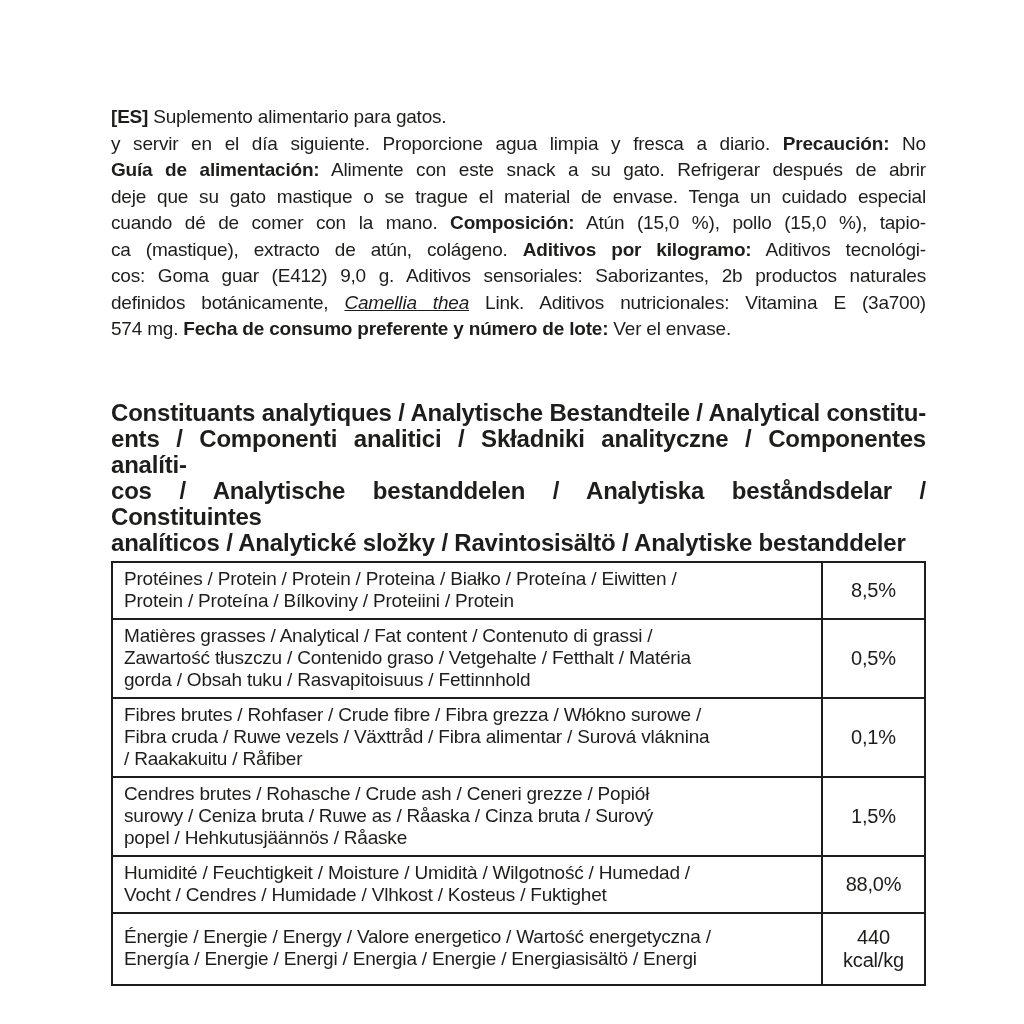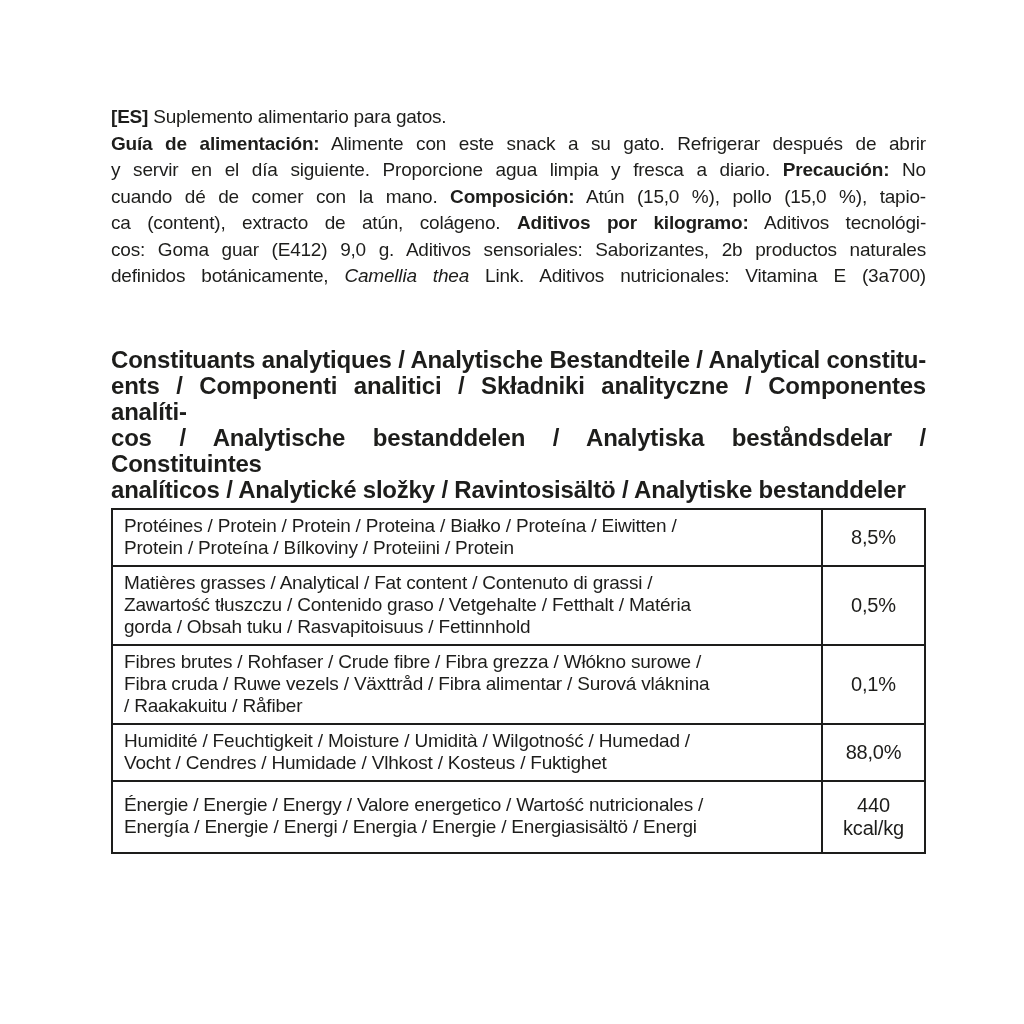--- a/index.html
+++ b/index.html
@@ -26,21 +26,21 @@
   }
   .intro .line {
     text-align: justify;
     text-align-last: justify;
   }
   .intro .line.last {
     text-align: left;
     text-align-last: left;
   }
   .intro b { font-weight: 700; }
-  .intro i { font-style: italic; }
+  .intro i { font-style: italic; text-decoration: underline; }
   
   .heading {
     margin: 57px 0 0 0;
     font-size: 24px;
     font-weight: 700;
     line-height: 26px;
     letter-spacing: -0.2px;
   }
   .heading .line {
     text-align: justify;
@@ -75,26 +75,28 @@
     padding: 12px 4px;
   }
   .cell-line { text-align: left; }
 </style>
 </head>
 <body>
 
 <div class="sheet">
   <section class="intro" id="intro">
       <div class="line last"><b>[ES]</b><span> Suplemento alimentario para gatos.</span></div>
+      <div class="line"><span>y servir en el día siguiente. Proporcione agua limpia y fresca a diario. </span><b>Precaución:</b><span> No</span></div>
       <div class="line"><b>Guía de alimentación:</b><span> Alimente con este snack a su gato. Refrigerar después de abrir</span></div>
-      <div class="line"><span>y servir en el día siguiente. Proporcione agua limpia y fresca a diario. </span><b>Precaución:</b><span> No</span></div>
+      <div class="line"><span>deje que su gato mastique o se trague el material de envase. Tenga un cuidado especial</span></div>
       <div class="line"><span>cuando dé de comer con la mano. </span><b>Composición:</b><span> Atún (15,0 %), pollo (15,0 %), tapio-</span></div>
-      <div class="line"><span>ca (content), extracto de atún, colágeno. </span><b>Aditivos por kilogramo:</b><span> Aditivos tecnológi-</span></div>
+      <div class="line"><span>ca (mastique), extracto de atún, colágeno. </span><b>Aditivos por kilogramo:</b><span> Aditivos tecnológi-</span></div>
       <div class="line"><span>cos: Goma guar (E412) 9,0 g. Aditivos sensoriales: Saborizantes, 2b productos naturales</span></div>
       <div class="line"><span>definidos botánicamente, </span><i>Camellia thea</i><span> Link. Aditivos nutricionales: Vitamina E (3a700)</span></div>
+      <div class="line last"><span>574 mg. </span><b>Fecha de consumo preferente y número de lote:</b><span> Ver el envase.</span></div>
     </section>
 
   <section>
     <h2 class="heading" id="heading">
         <div class="line">Constituants analytiques / Analytische Bestandteile / Analytical constitu-</div>
         <div class="line">ents / Componenti analitici / Składniki analityczne / Componentes analíti-</div>
         <div class="line">cos / Analytische bestanddelen / Analytiska beståndsdelar / Constituintes</div>
         <div class="line last">analíticos / Analytické složky / Ravintosisältö / Analytiske bestanddeler</div>
       </h2>
 
@@ -118,28 +120,36 @@
           <tr class="row">
             <td class="label-cell">
               <div class="cell-line">Fibres brutes / Rohfaser / Crude fibre / Fibra grezza / Włókno surowe /</div>
               <div class="cell-line">Fibra cruda / Ruwe vezels / Växttråd / Fibra alimentar / Surová vláknina</div>
               <div class="cell-line">/ Raakakuitu / Råfiber</div>
             </td>
             <td class="value-cell">0,1%</td>
           </tr>
           <tr class="row">
             <td class="label-cell">
+              <div class="cell-line">Cendres brutes / Rohasche / Crude ash / Ceneri grezze / Popiół</div>
+              <div class="cell-line">surowy / Ceniza bruta / Ruwe as / Råaska / Cinza bruta / Surový</div>
+              <div class="cell-line">popel / Hehkutusjäännös / Råaske</div>
+            </td>
+            <td class="value-cell">1,5%</td>
+          </tr>
+          <tr class="row">
+            <td class="label-cell">
               <div class="cell-line">Humidité / Feuchtigkeit / Moisture / Umidità / Wilgotność / Humedad /</div>
               <div class="cell-line">Vocht / Cendres / Humidade / Vlhkost / Kosteus / Fuktighet</div>
             </td>
             <td class="value-cell">88,0%</td>
           </tr>
           <tr class="row">
             <td class="label-cell">
-              <div class="cell-line">Énergie / Energie / Energy / Valore energetico / Wartość nutricionales /</div>
+              <div class="cell-line">Énergie / Energie / Energy / Valore energetico / Wartość energetyczna /</div>
               <div class="cell-line">Energía / Energie / Energi / Energia / Energie / Energiasisältö / Energi</div>
             </td>
             <td class="value-cell">440 kcal/kg</td>
           </tr>
         </tbody>
     </table>
   </section>
 </div>
 
 </body></html>

